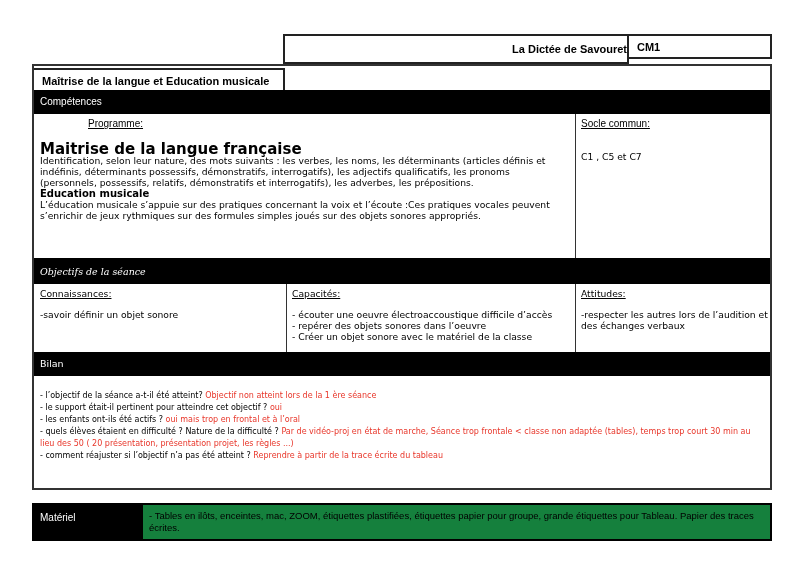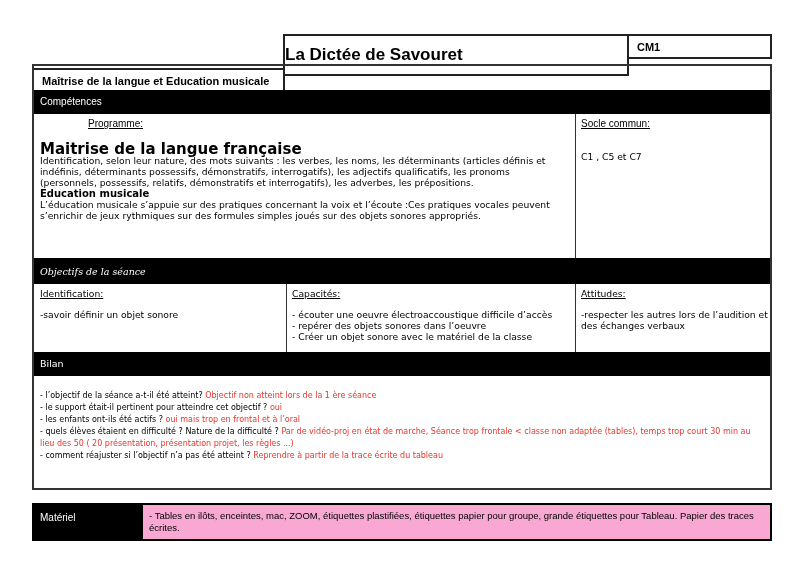--- a/index.html
+++ b/index.html
@@ -18,21 +18,21 @@
   .bilan { font-family:"DejaVu Sans", sans-serif; font-size:8px; line-height:12px; }
   ul.clean { list-style:none; margin:0; padding:0; }
   .italic-head { font-family:"DejaVu Serif", serif; font-style:italic; font-size:9.5px; }
 </style>
 </head>
 <body>
 
 <div class="abs hdr-cell" style="left:32px; top:34px; width:253px; height:25px; padding-left:8px;margin-top:34px;">
   <span>Maîtrise de la langue et Education musicale</span>
 </div>
-<div class="abs hdr-cell" style="left:283px; top:34px; width:346px; height:42px; justify-content:flex-start; font-size:17px;">
+<div class="abs hdr-cell" style="left:283px; top:34px; width:346px; height:30px; justify-content:flex-end; font-size:11px;">
   <span>La Dictée de Savouret</span>
 </div>
 <div class="abs hdr-cell" style="left:627px; top:34px; width:145px; height:25px; padding-left:8px;">
   <span>CM1</span>
 </div>
 
 <div class="abs main">
 
   <div class="row gray sans" style="top:0; height:24px;">
     <span class="abs" style="left:6px; top:6px;">Titre: Audition n°1</span>
@@ -58,21 +58,21 @@
       <div class="verdana">C1 , C5 et C7</div>
     </div>
   </div>
 
   <div class="row black" style="top:194px; height:24px;">
     <span class="abs italic-head" style="left:6px; top:6px;">Objectifs de la séance</span>
   </div>
 
   <div class="row" style="top:218px; height:68px;">
     <div class="abs" style="left:6px; top:4px; width:240px;">
-      <div class="verdana u" style="margin-bottom:10px;">Identification:</div>
+      <div class="verdana u" style="margin-bottom:10px;">Connaissances:</div>
       <div class="verdana">-savoir définir un objet sonore</div>
     </div>
     <div class="vline" style="left:252px;"></div>
     <div class="abs" style="left:258px; top:4px; width:280px;">
       <div class="verdana u" style="margin-bottom:10px;">Capacités:</div>
       <div class="verdana" style="padding-left:7px; text-indent:-7px;">- écouter une oeuvre électroaccoustique difficile d’accès</div>
       <div class="verdana">- repérer des objets sonores dans l’oeuvre</div>
       <div class="verdana">- Créer un objet sonore avec le matériel de la classe</div>
     </div>
     <div class="vline" style="left:541px;"></div>
@@ -90,18 +90,18 @@
     <ul class="clean">
       <li><span>- l’objectif de la séance a-t-il été atteint? </span><span class="red">Objectif non atteint lors de la 1 ère séance</span></li>
       <li><span>- le support était-il pertinent pour atteindre cet objectif ? </span><span class="red">oui</span></li>
       <li><span>- les enfants ont-ils été actifs ? </span><span class="red">oui mais trop en frontal et à l’oral</span></li>
       <li><span>- quels élèves étaient en difficulté ? Nature de la difficulté ?  </span><span class="red">Par de vidéo-proj en état de marche, Séance trop frontale &lt; classe non adaptée (tables), temps trop court 30 min au lieu des 50 ( 20 présentation, présentation projet, les règles ...)</span></li>
       <li><span>- comment réajuster si l’objectif n’a pas été atteint ? </span><span class="red">Reprendre à partir de la trace écrite du tableau</span></li>
     </ul>
   </div>
 </div>
 
-<div class="abs" style="left:32px; top:503px; width:740px; height:38px; border:2px solid #000; background:#f9a8d4;">
+<div class="abs" style="left:32px; top:503px; width:740px; height:38px; border:2px solid #000; background:#15803d;">
   <div class="abs black sans" style="left:0; top:0; width:109px; height:34px; padding:7px 0 0 6px;">
     <span>Matériel</span>
   </div>
   <div class="abs sans" style="left:115px; top:5px; width:616px; font-size:9.5px; line-height:12px;">- Tables en ilôts, enceintes, mac, ZOOM, étiquettes plastifiées, étiquettes papier pour groupe, grande étiquettes pour Tableau. Papier des traces écrites.</div>
 </div>
 
 </body></html>

